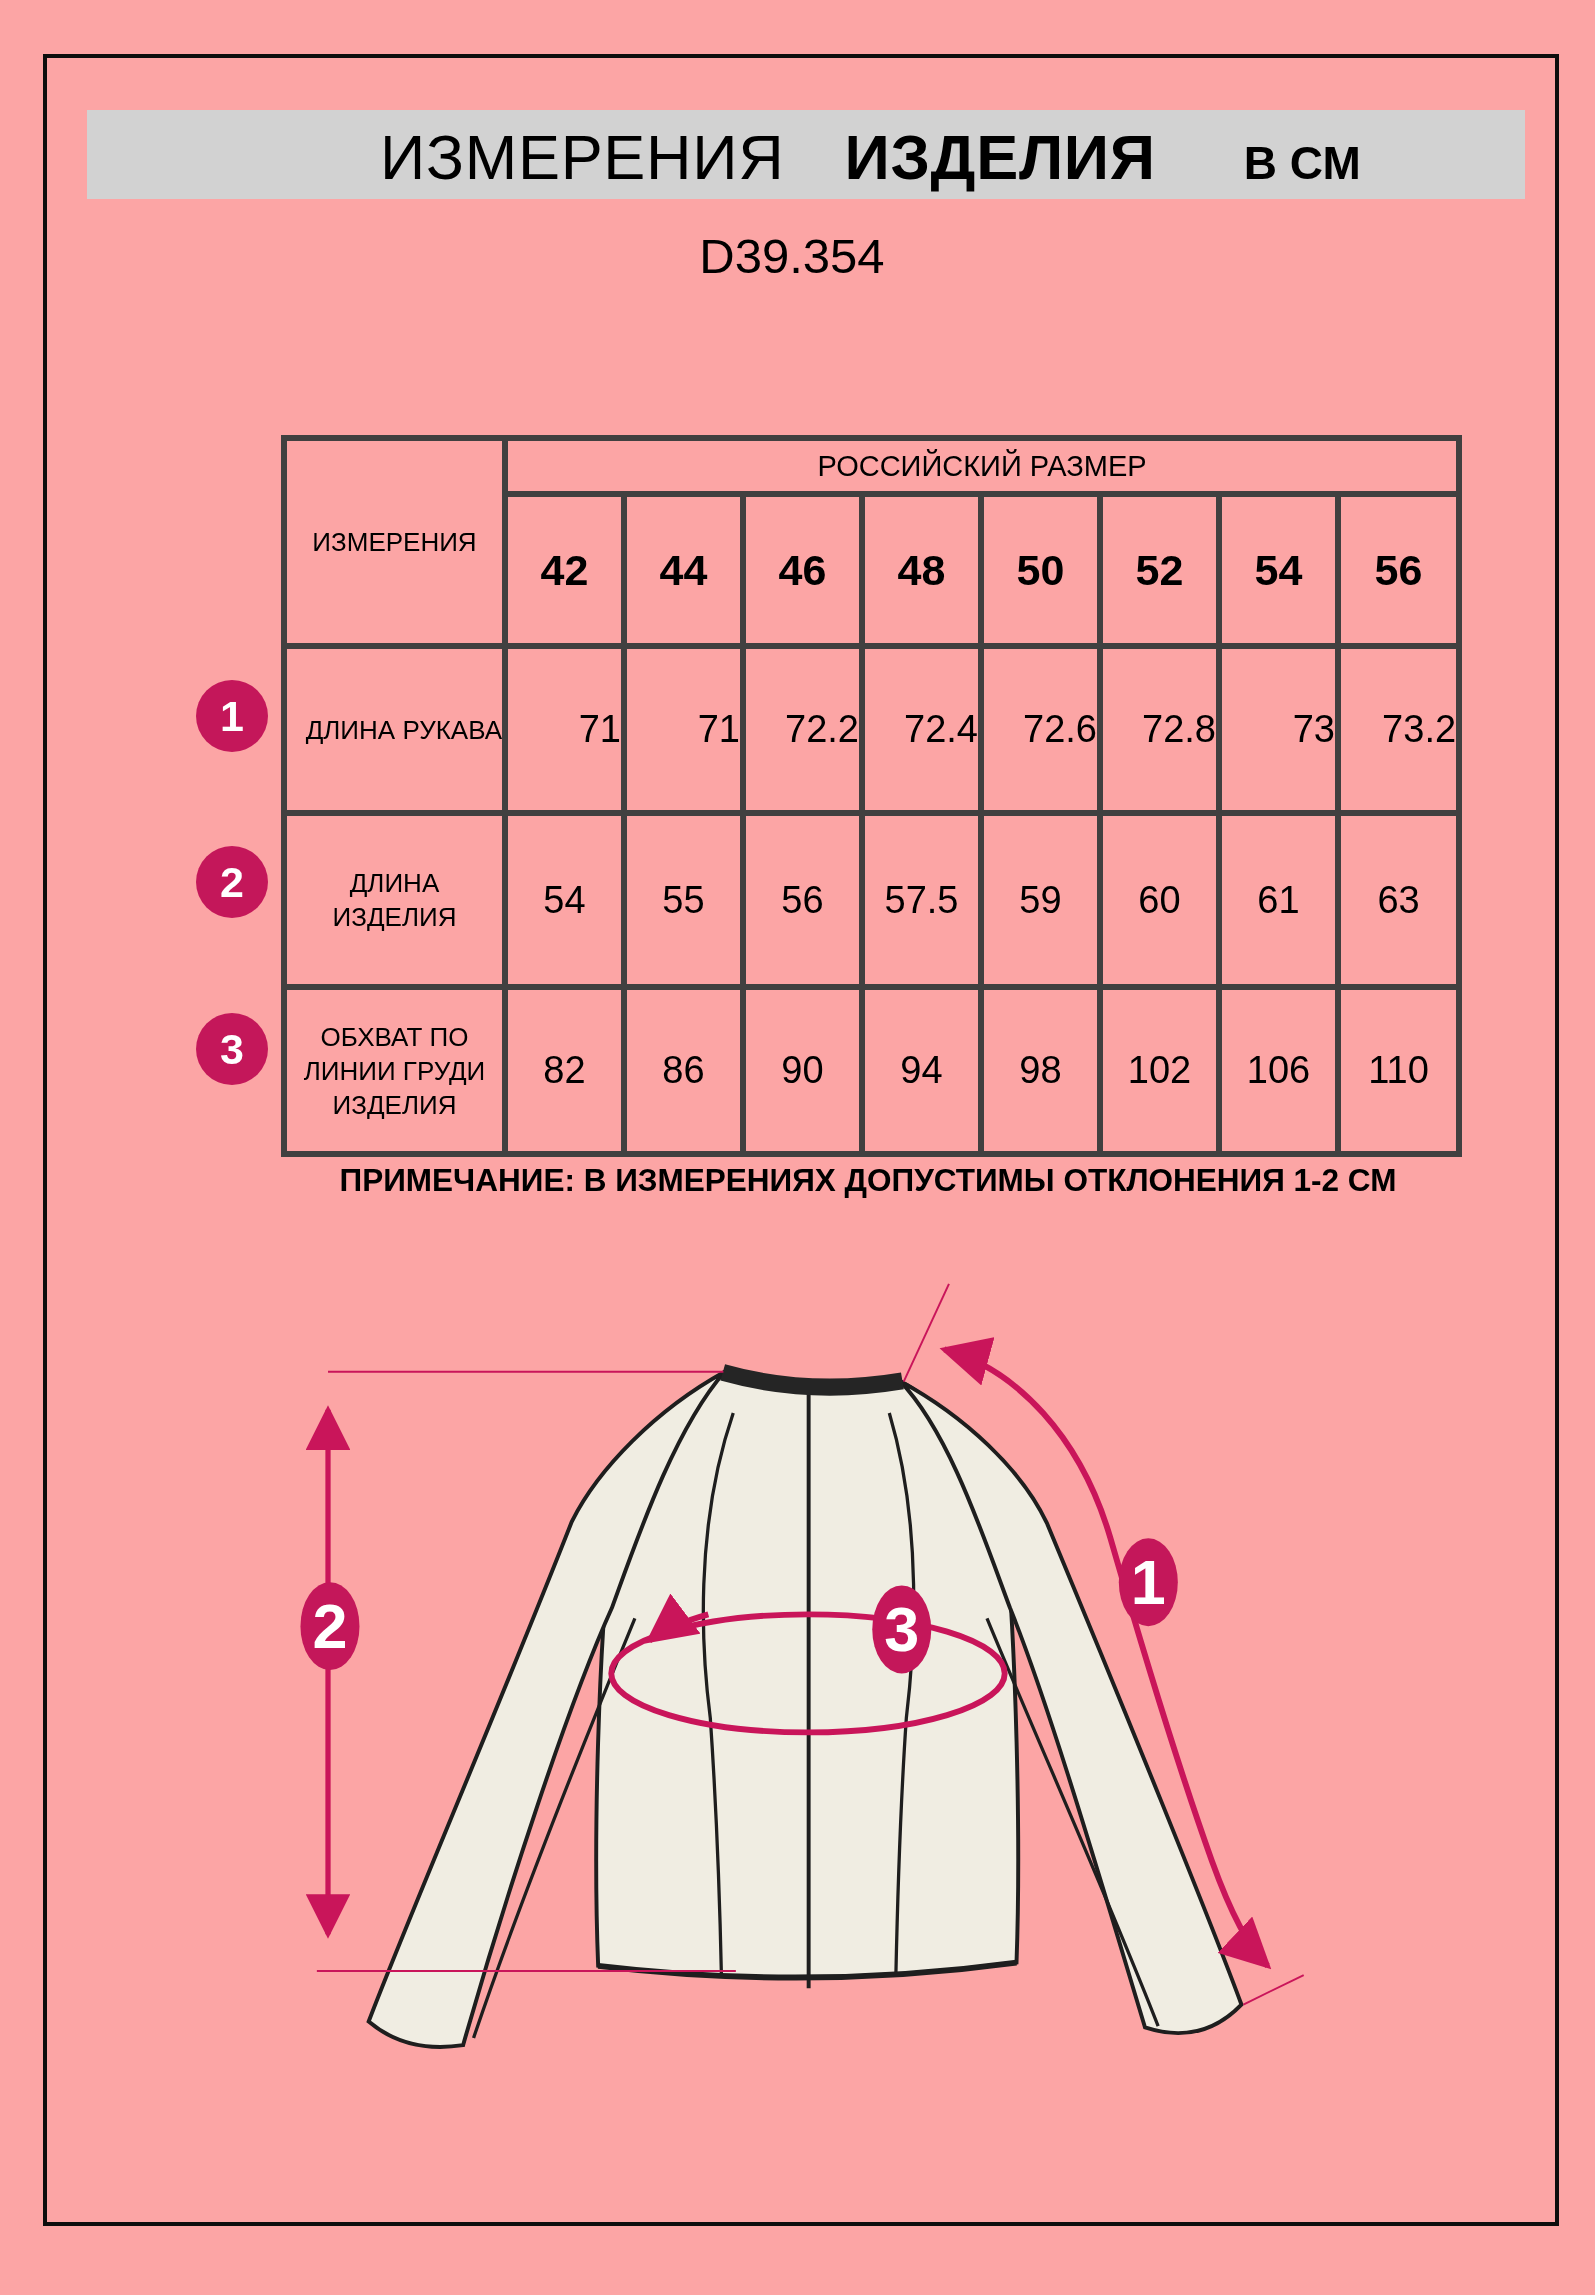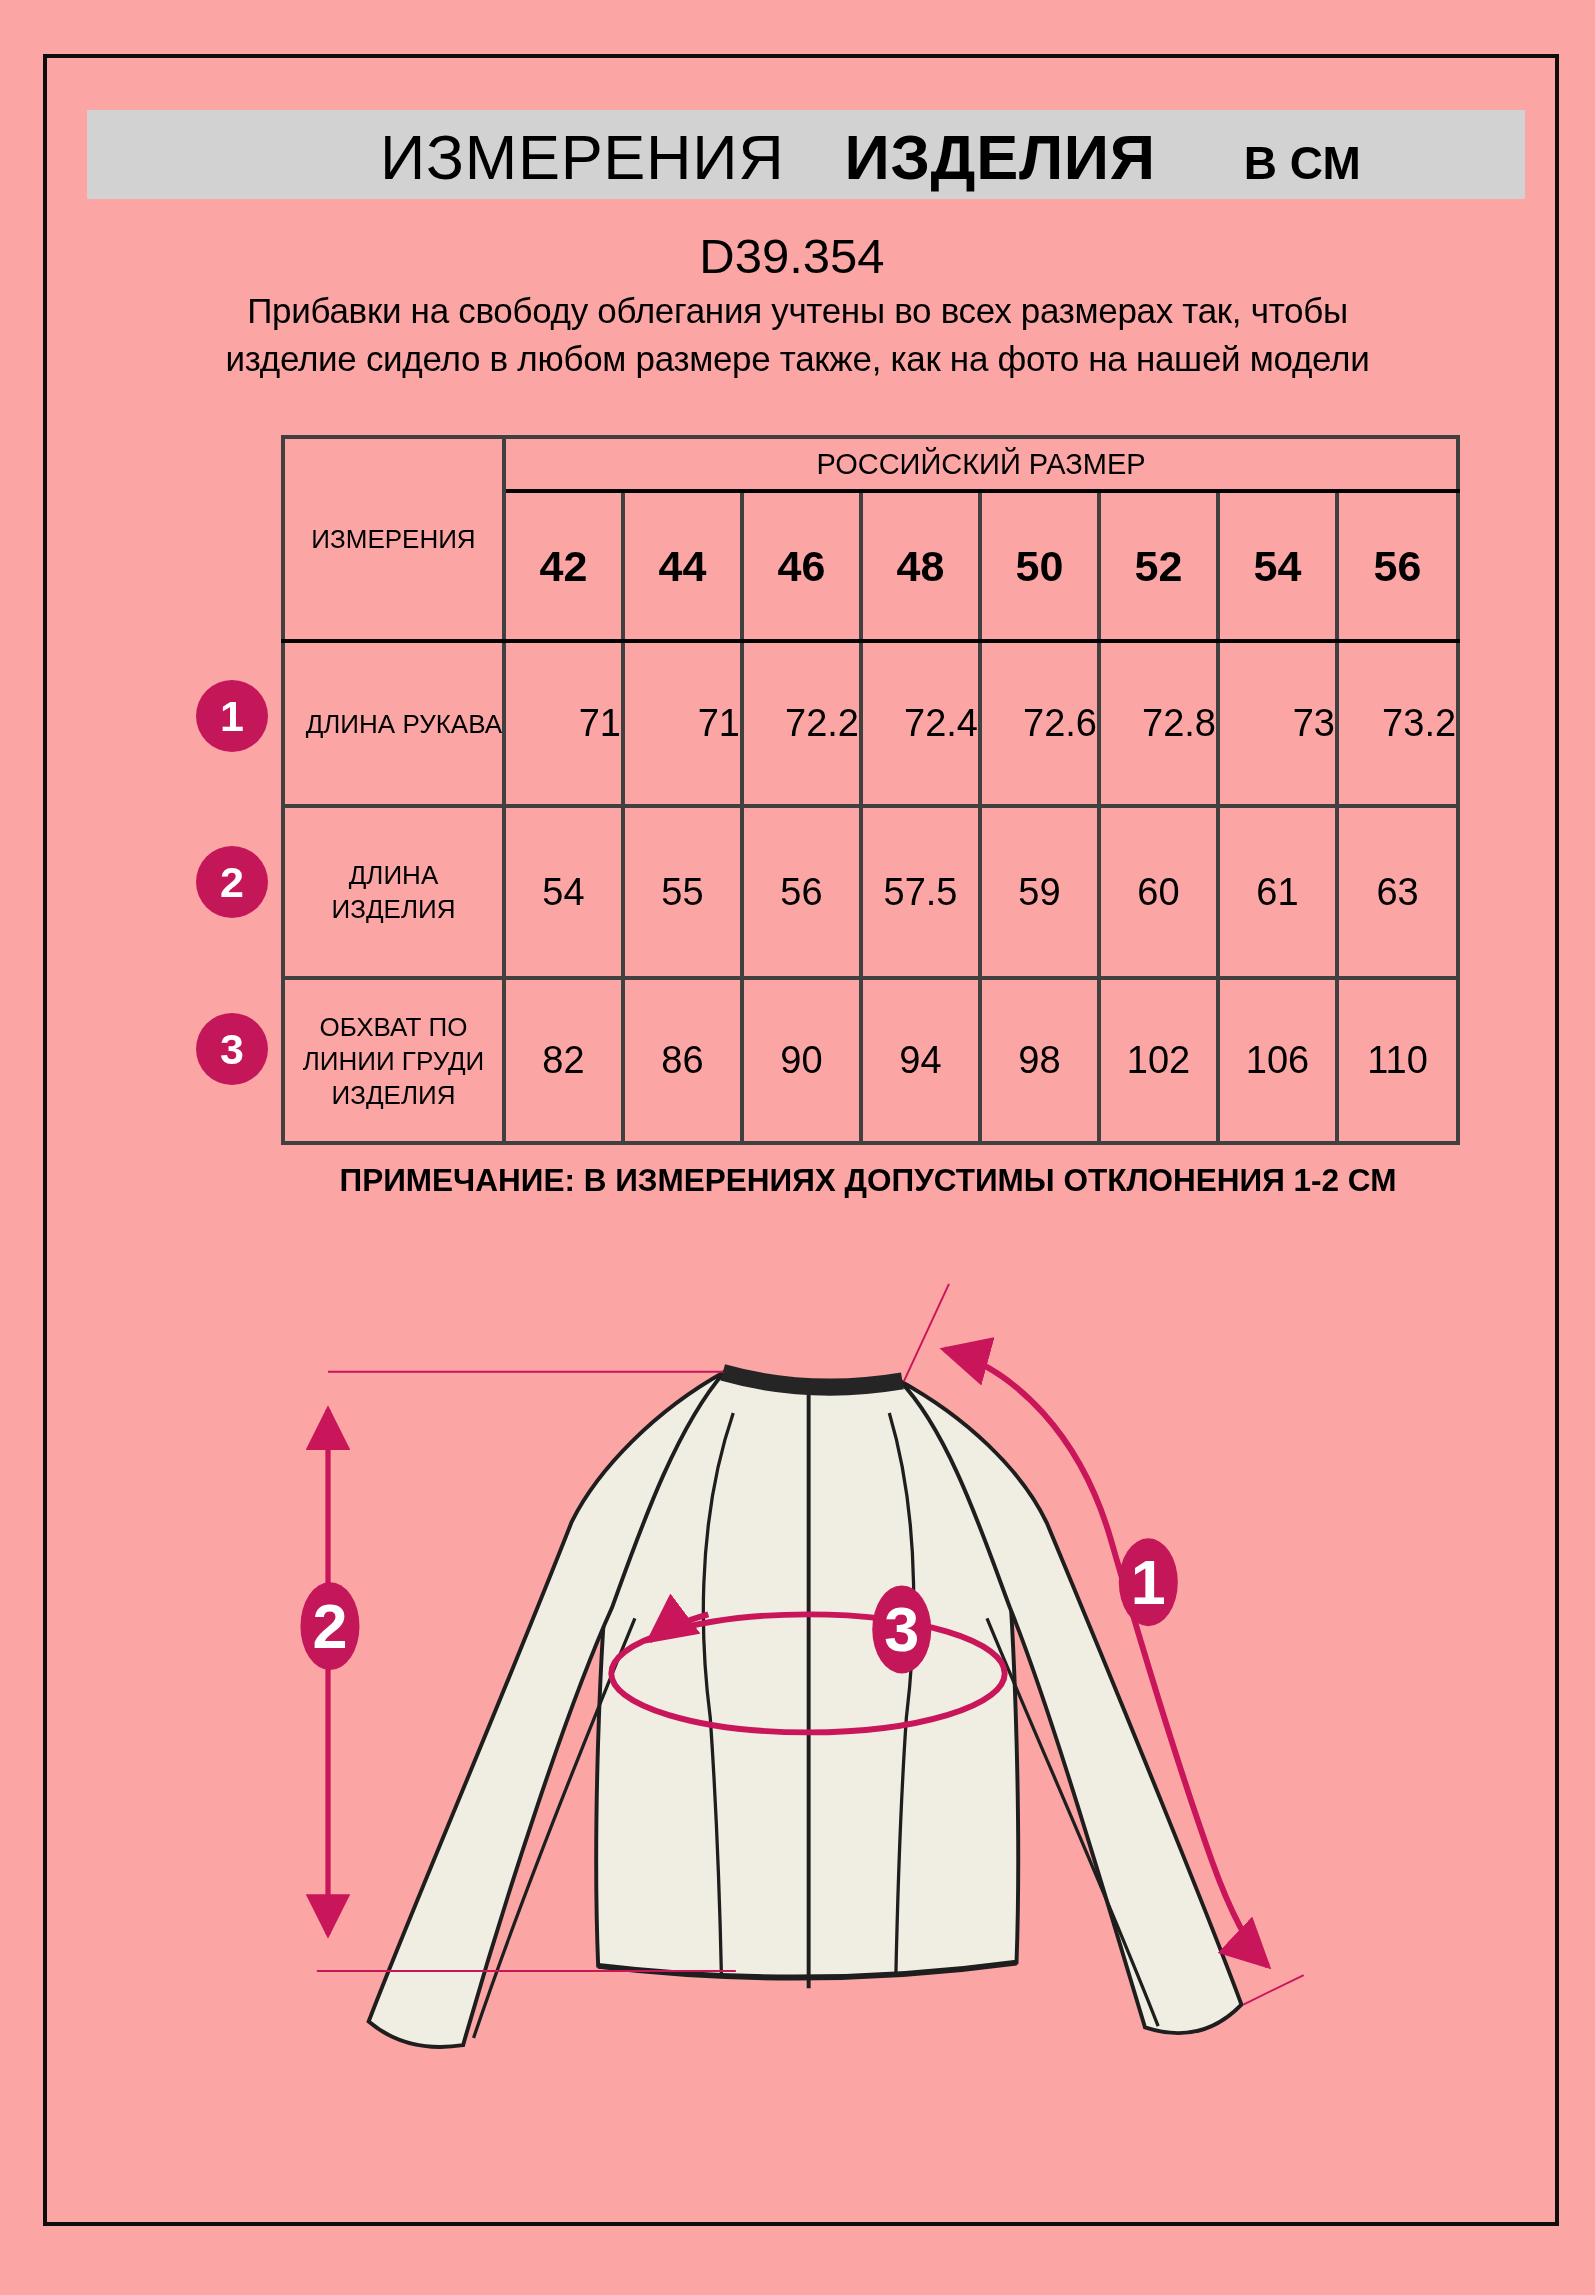--- a/index.html
+++ b/index.html
@@ -12,21 +12,21 @@
         display:flex;align-items:baseline;padding-left:293px;box-sizing:border-box;padding-top:10.5px;}
   #title-bar .w1{font-size:63px;font-weight:400;letter-spacing:0.7px;}
   #title-bar .w2{font-size:63px;font-weight:700;margin-left:60px;letter-spacing:0.7px;}
   #title-bar .unit{font-size:46px;font-weight:700;margin-left:88px;}
   
   #product-code{position:absolute;left:0;right:11px;top:228px;text-align:center;font-size:49px;font-weight:400;}
   #description{position:absolute;left:0;right:0;top:287px;text-align:center;}
   #description span{display:inline-block;max-width:1220px;font-size:35px;line-height:48px;letter-spacing:-0.3px;}
   
   #size-table{position:absolute;left:281px;top:435px;width:1174px;border-collapse:collapse;table-layout:fixed;}
-  #size-table td,#size-table th{border:4px solid #404040;padding:0;text-align:center;vertical-align:middle;
+  #size-table td,#size-table th{border:6px solid #404040;padding:0;text-align:center;vertical-align:middle;
         font-weight:400;}
   #size-table{border:3.9px solid #000;}
   #size-table .group-hd{height:50px;font-size:29px;border-bottom:4.6px solid #000;}
   #size-table .corner{font-size:29px;border-bottom:4.6px solid #000;}
   #size-table .size-hd{height:146px;font-size:43px;font-weight:700;border-bottom:4.6px solid #000;}
   #size-table .r1 td{height:161px;border-bottom:3.9px solid #000;text-align:right;}
   #size-table .r2 td{height:168px;border-bottom:3.9px solid #000;}
   #size-table .r3 td{height:161px;}
   #size-table .row-label{font-size:26px;line-height:34px;white-space:pre-line;}
   #size-table .val{font-size:38px;}
@@ -44,23 +44,20 @@
   <div id="page-frame"></div>
 
   <div id="title-bar">
     <span class="w1">ИЗМЕРЕНИЯ</span>
     <span class="w2">ИЗДЕЛИЯ</span>
     <span class="unit">В СМ</span>
   </div>
 
   <div id="product-code">D39.354</div>
 
-  <div id="description">
-    <span>Прибавки на свободу облегания учтены во всех размерах так, чтобы изделие сидело в любом размере также, как на фото на нашей модели</span>
-  </div>
 
   <table id="size-table">
     <colgroup>
       <col style="width:221px">
         <col style="width:119px">
         <col style="width:119px">
         <col style="width:119px">
       <col style="width:119px">
         <col style="width:119px">
         <col style="width:119px">

